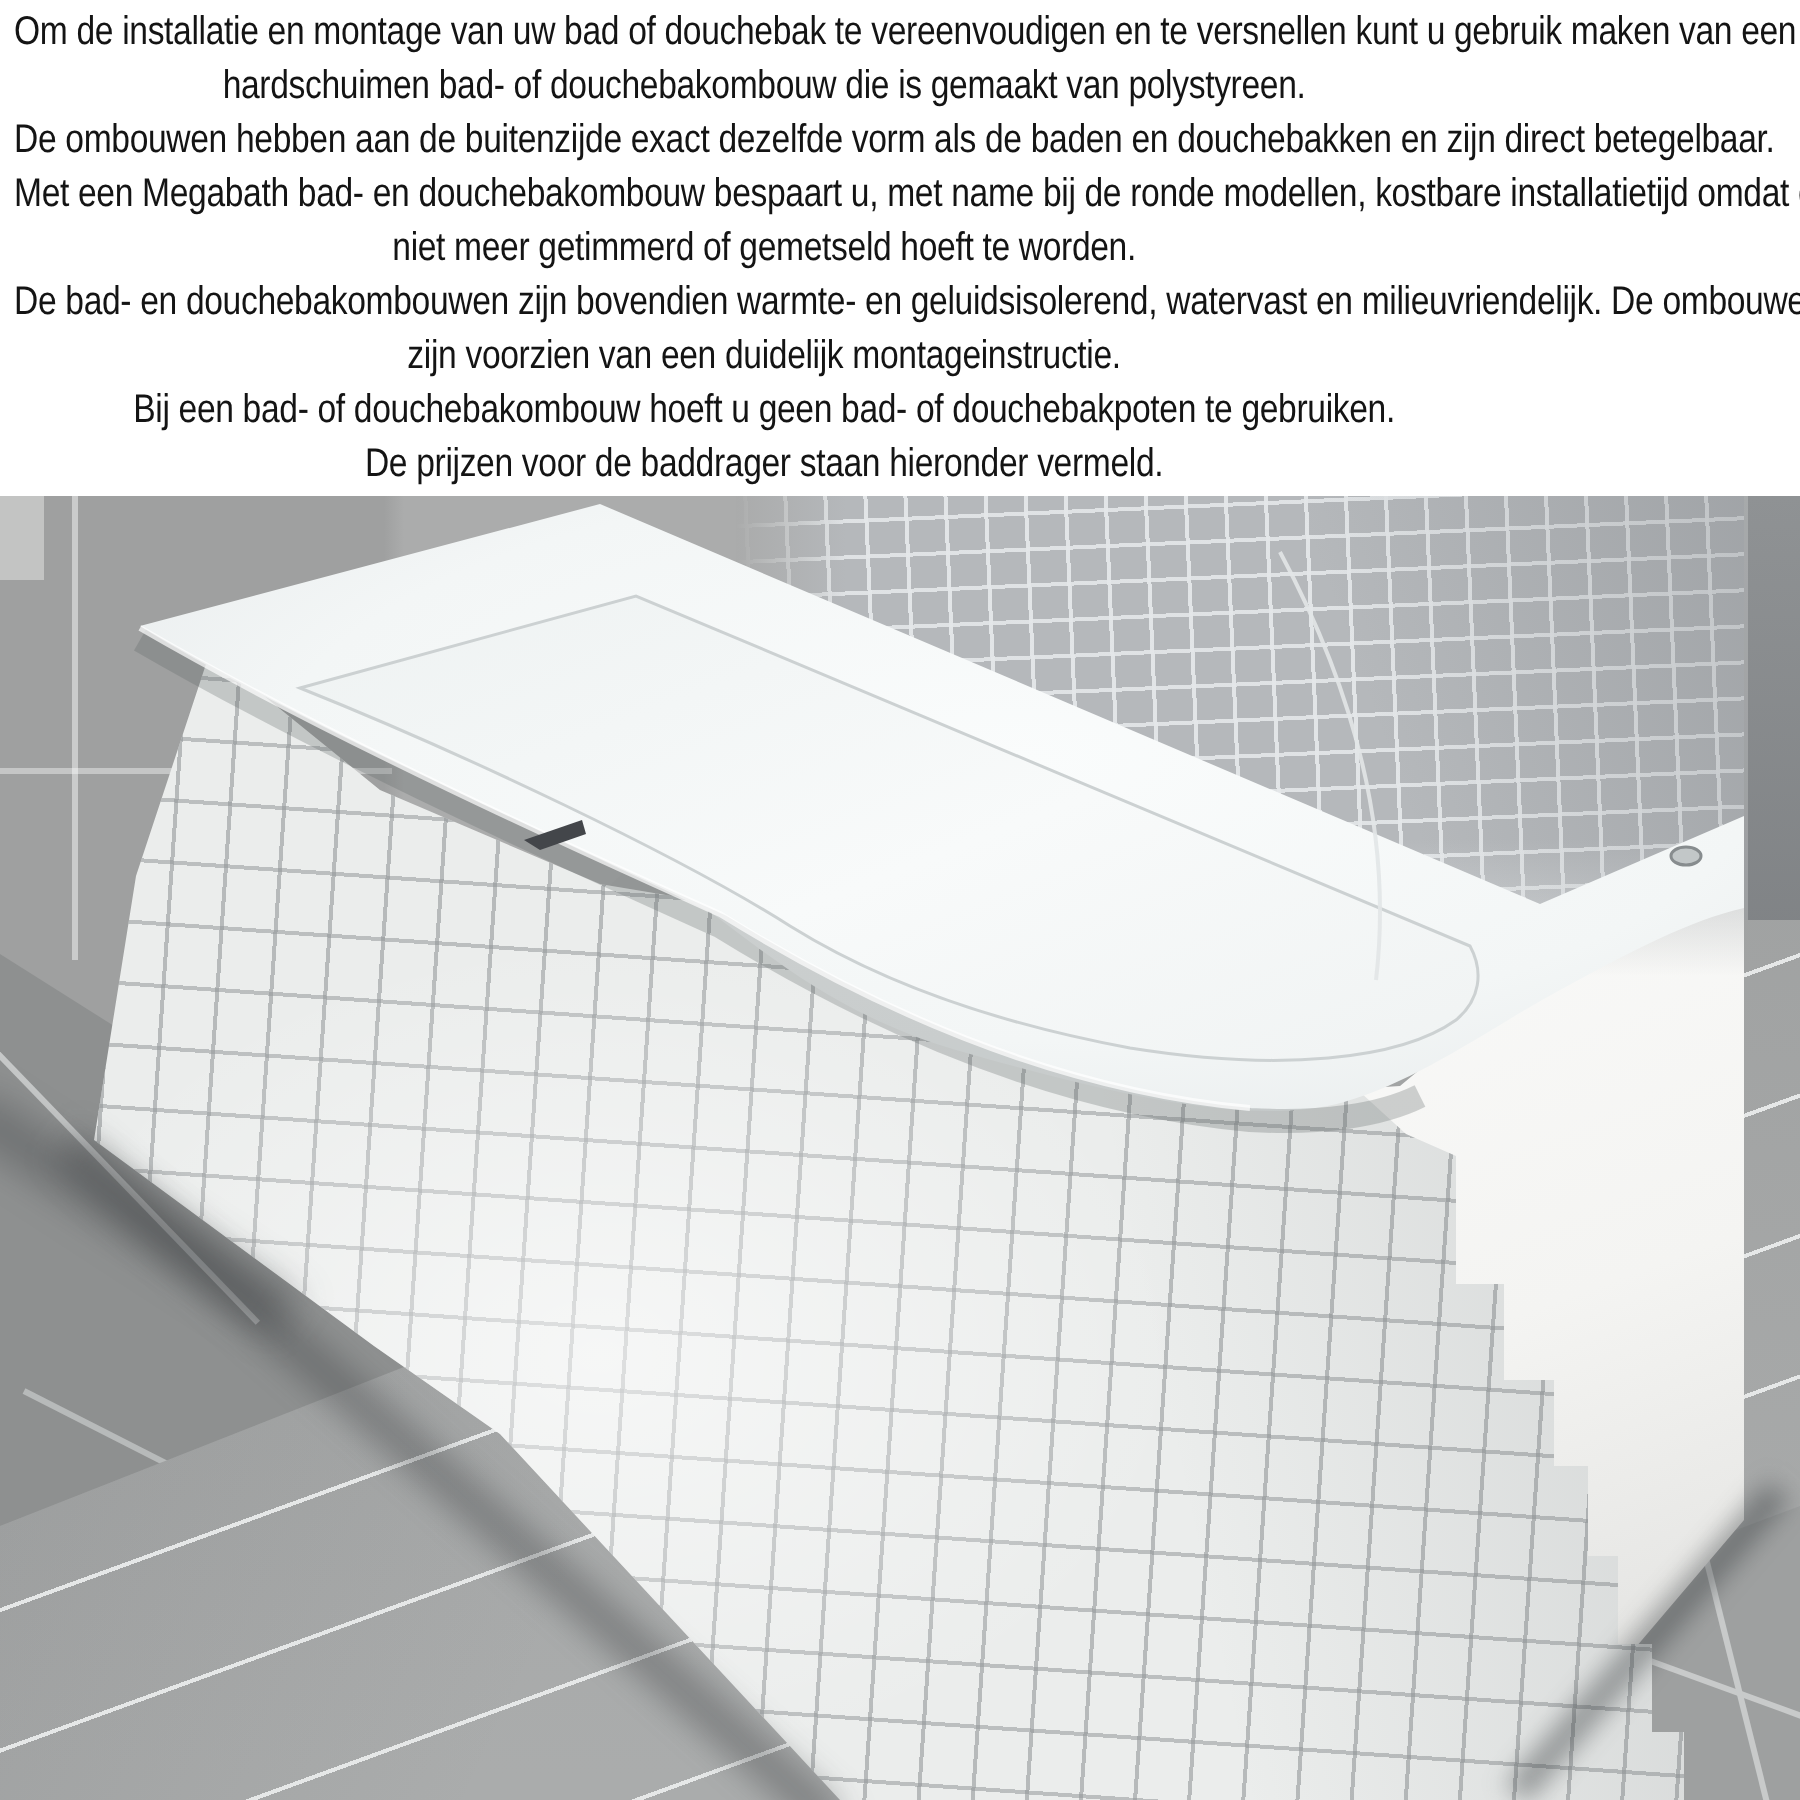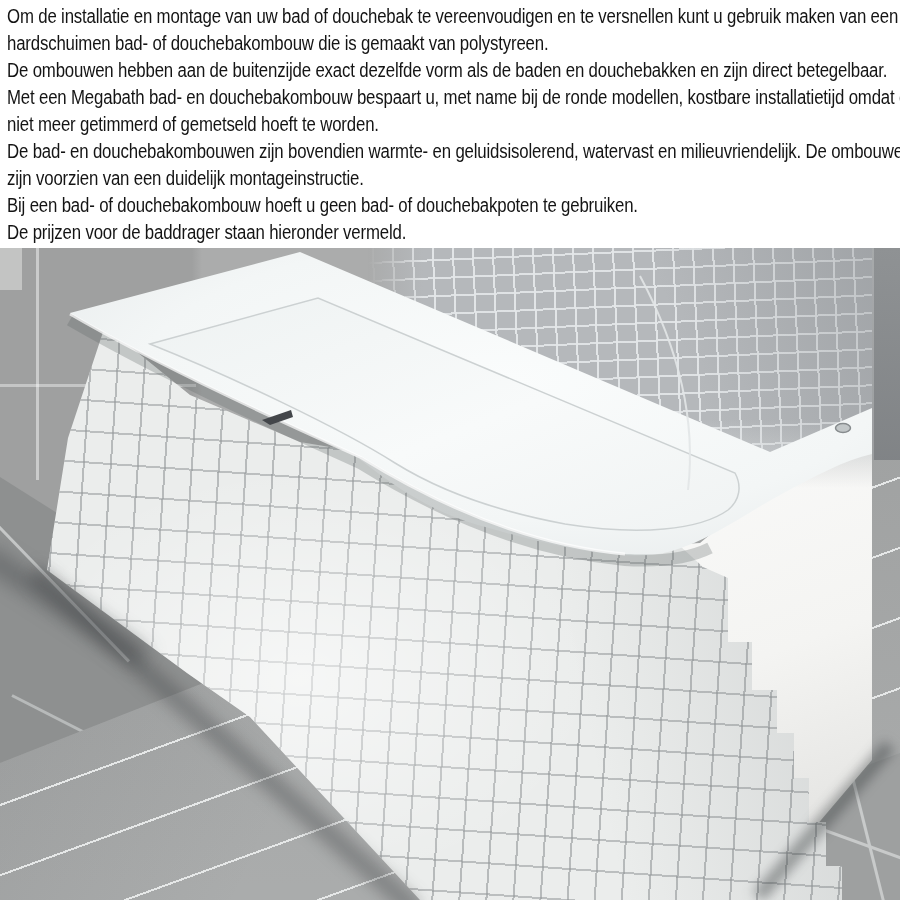--- a/index.html
+++ b/index.html
@@ -1,17 +1,17 @@
 <!DOCTYPE html>
 <html><head>
 <meta charset="utf-8">
 <style>
   html,body{margin:0;padding:0;background:#fff;}
   .page{position:relative;width:900px;height:900px;background:#ffffff;overflow:hidden;
-        font-family:"Liberation Sans",sans-serif;}
+        font-family:"Liberation Sans",sans-serif;text-align:center;}
   
   .intro{position:absolute;left:0;top:0;width:900px;height:248px;background:#fff;
          padding:3px 0 0 7px;box-sizing:border-box;}
   .tline{height:27px;line-height:27px;font-size:20px;color:#141414;white-space:nowrap;
          transform:scaleX(.84);transform-origin:left center;letter-spacing:-0.2px;}
   
   .photo{position:absolute;left:0;top:248px;width:900px;height:652px;overflow:hidden;background:#a8a9a9;}
   .photo *{position:absolute;}
   
   .wall-left{left:0;top:0;width:430px;height:340px;

